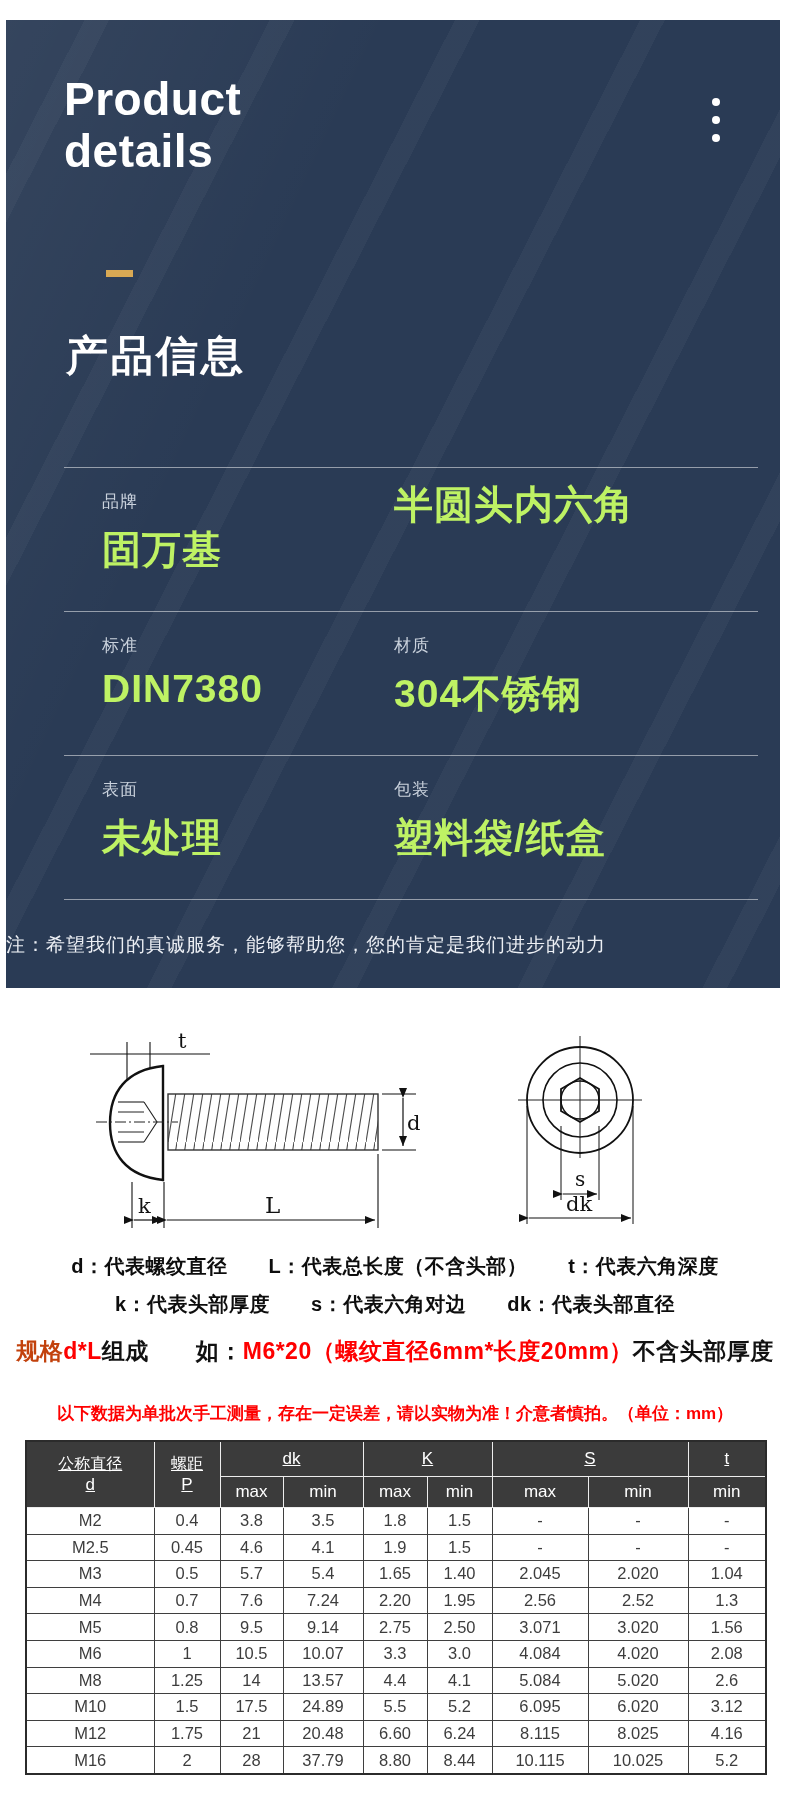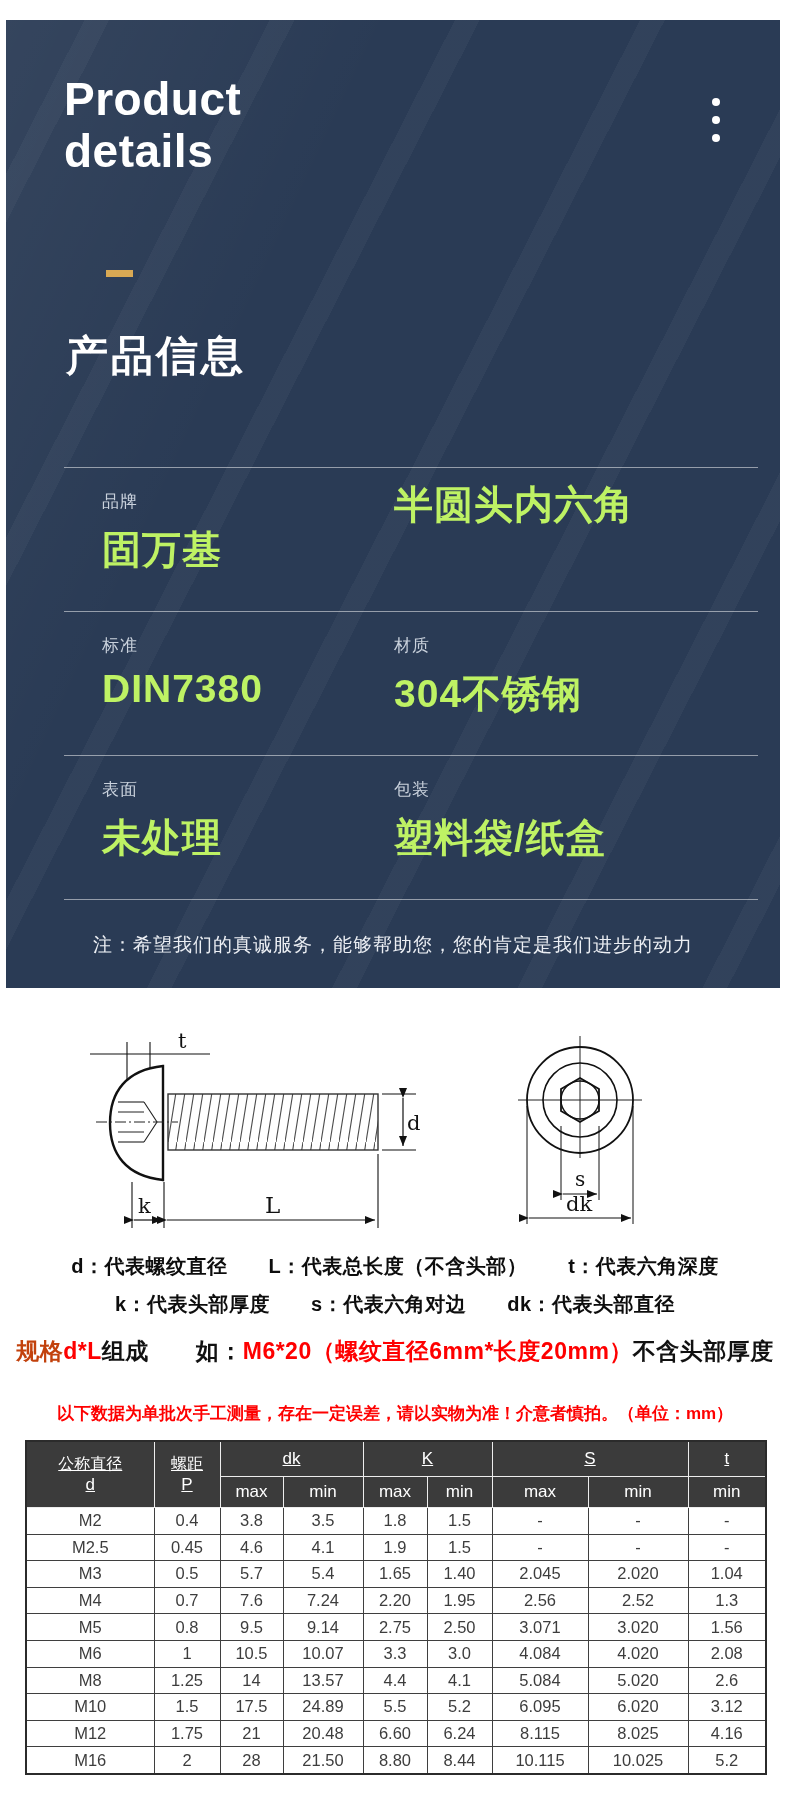--- a/index.html
+++ b/index.html
@@ -49,21 +49,21 @@
   .info-row {
     display:grid; grid-template-columns:292px 1fr; height:143px;
     border-top:1px solid rgba(255,255,255,0.5);
   }
   .info-cell { padding-left:38px; }
   .info-label { margin-top:22px; font-size:17px; color:#C9D1DC; letter-spacing:1px; }
   .info-value { margin-top:10px; font-size:39px; font-weight:700; color:#bef264; letter-spacing:1px; }
 
   .hero-note {
     position:absolute; top:912px; left:0; width:100%;
-    text-align:center; color:#ECEFF4; font-size:19px; letter-spacing:1px;
+    color:#ECEFF4; font-size:19px; letter-spacing:1px;
   }
 
   
   .diagram-svg { position:absolute; }
   .diagram-svg text { font-family:"DejaVu Serif","Liberation Serif",serif; fill:#111; }
 
   .legend-line {
     position:absolute; left:0; width:100%; text-align:center;
     font-size:20px; font-weight:700; color:#0d0d0d; letter-spacing:0.5px;
   }
@@ -366,21 +366,21 @@
           <td>6.60</td>
           <td>6.24</td>
           <td>8.115</td>
           <td>8.025</td>
           <td>4.16</td>
         </tr>
         <tr>
           <td>M16</td>
           <td>2</td>
           <td>28</td>
-          <td>21.50</td>
+          <td>37.79</td>
           <td>8.80</td>
           <td>8.44</td>
           <td>10.115</td>
           <td>10.025</td>
           <td>5.2</td>
         </tr>
       </tbody>
   </table>
 
 </div>

